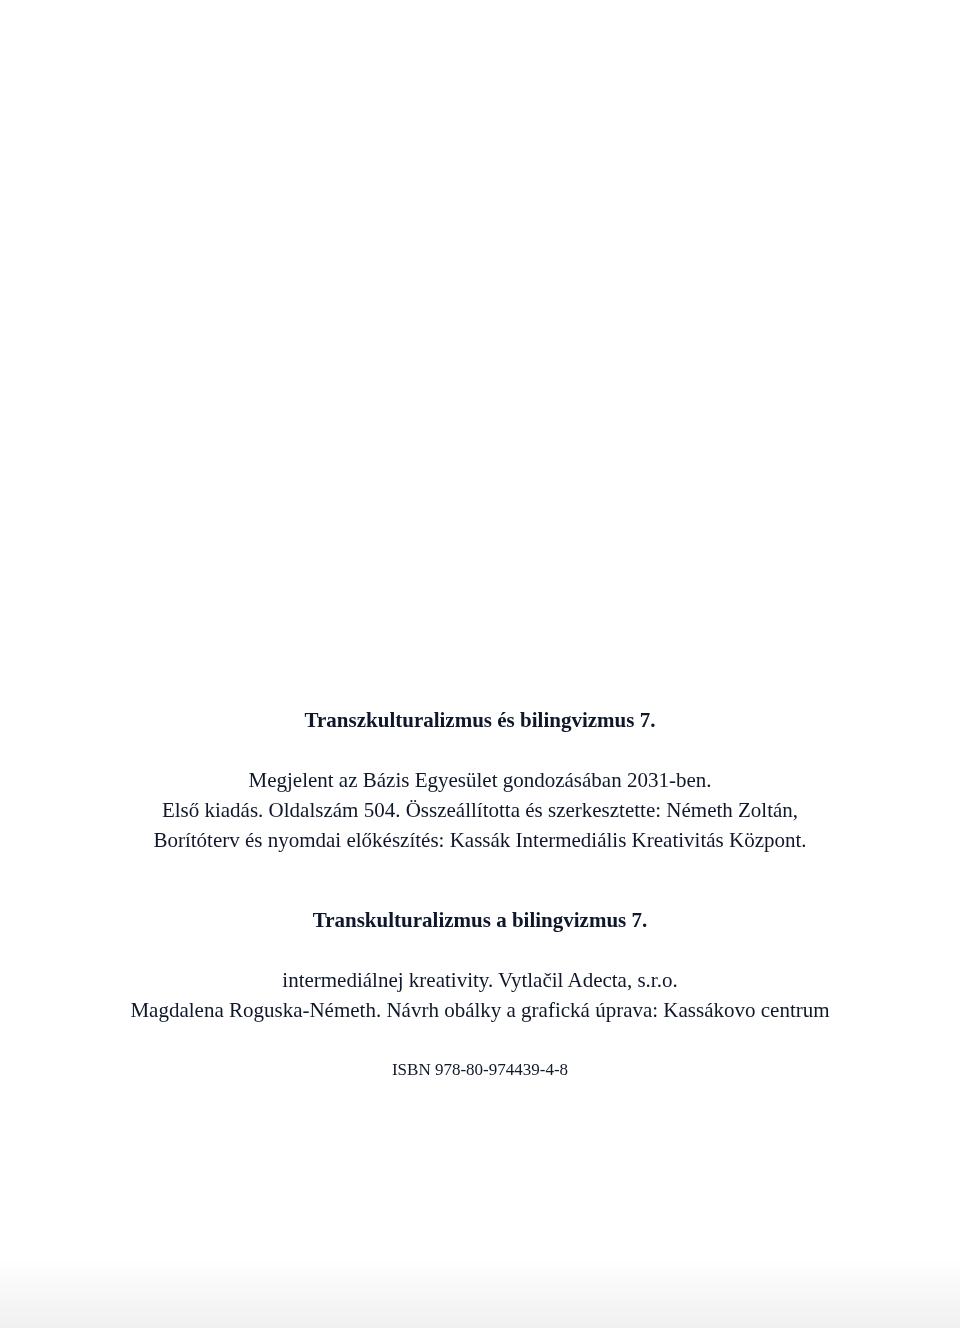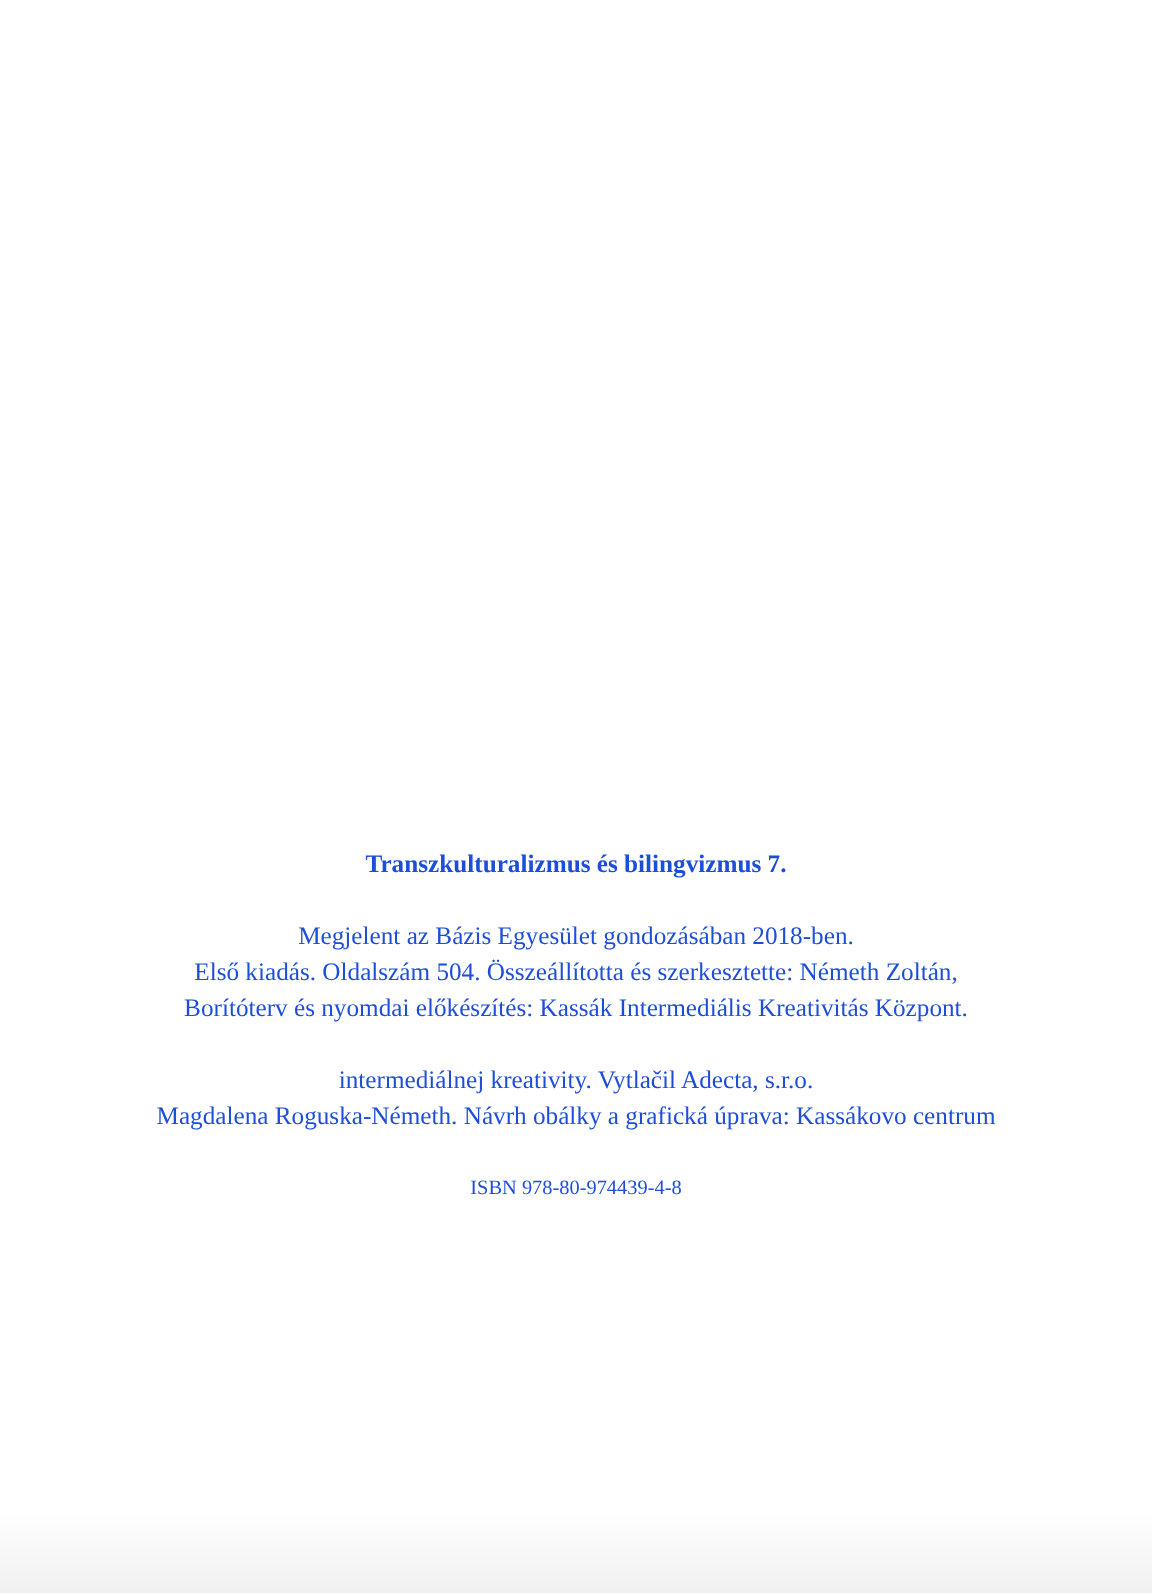--- a/index.html
+++ b/index.html
@@ -8,21 +8,21 @@
     background: #ffffff;
   }
   .page {
     position: relative;
     width: 960px;
     height: 1328px;
     margin: 0 auto;
     background: #ffffff;
     overflow: hidden;
     font-family: "Liberation Serif", "DejaVu Serif", serif;
-    color: #1d4ed8;
+    color: #0f172a;
   }
   .colophon {
     position: absolute;
     top: 705px;
     left: 0;
     width: 100%;
     text-align: center;
   }
   .block-title {
     font-size: 21px;
@@ -58,25 +58,26 @@
 </style>
 </head>
 <body>
 
 <div class="page">
   <div class="colophon">
 
     <h1 class="block-title">Transzkulturalizmus és bilingvizmus 7.</h1>
 
     <div class="block-lines">
-      <div class="line">Megjelent az Bázis Egyesület gondozásában 2018-ben.</div>
+      <div class="line">Megjelent az Bázis Egyesület gondozásában 2031-ben.</div>
       <div class="line">Első kiadás. Oldalszám 504. Összeállította és szerkesztette: Németh Zoltán,</div>
       <div class="line">Borítóterv és nyomdai előkészítés: Kassák Intermediális Kreativitás Központ.</div>
     </div>
 
+    <h2 class="block-title slovak-title">Transkulturalizmus a bilingvizmus 7.</h2>
 
     <div class="block-lines">
       <div class="line">intermediálnej kreativity. Vytlačil Adecta, s.r.o.</div>
       <div class="line">Magdalena Roguska-Németh. Návrh obálky a grafická úprava: Kassákovo centrum</div>
     </div>
 
     <div class="isbn-line">ISBN 978-80-974439-4-8</div>
 
   </div>
 

